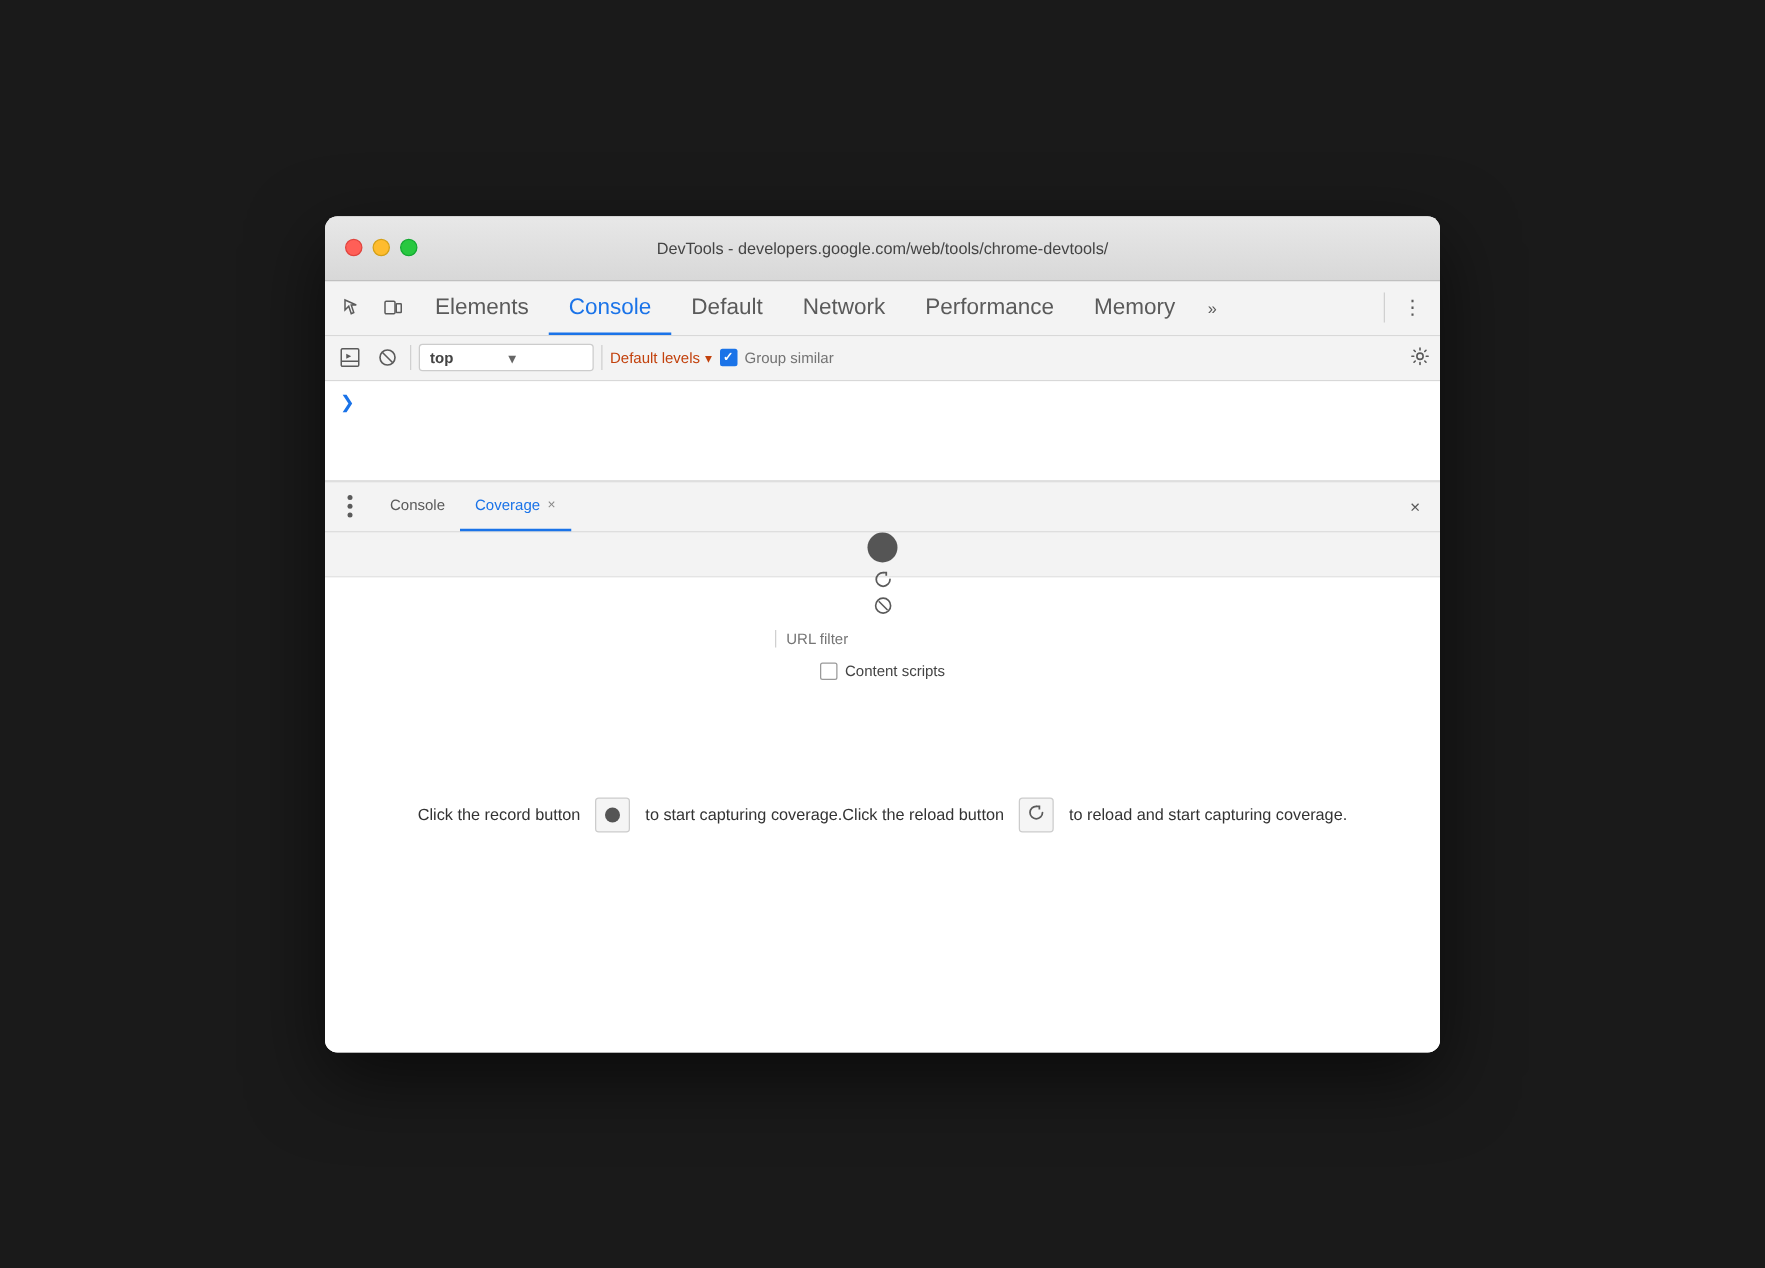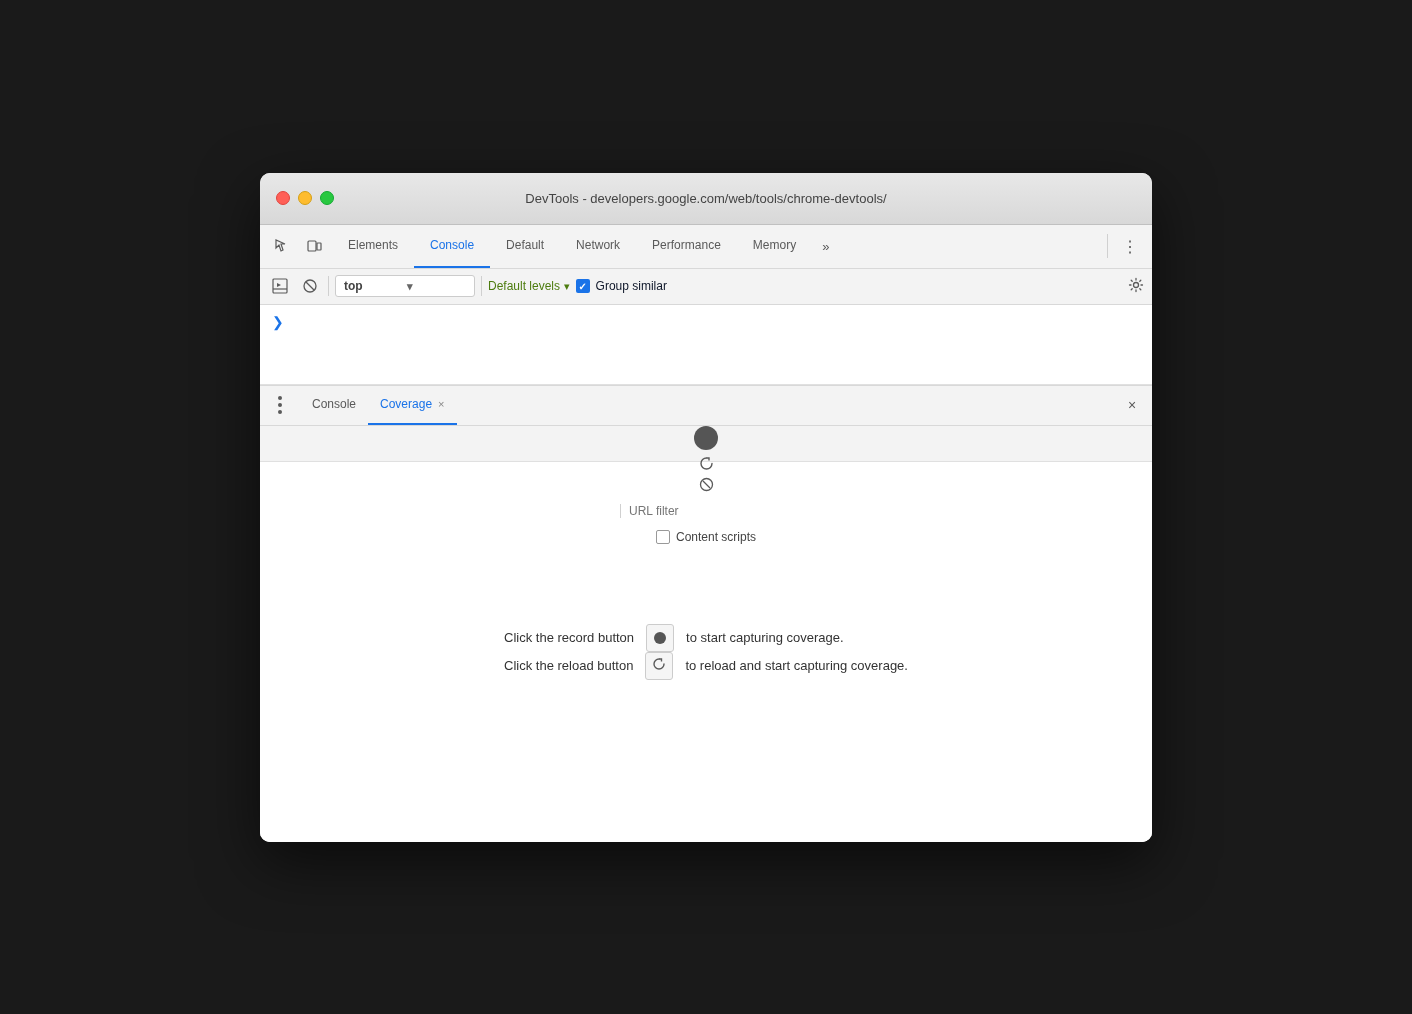--- a/index.html
+++ b/index.html
@@ -76,21 +76,21 @@
     .nav-tabs {
       display: flex;
       align-items: stretch;
       height: 44px;
       flex: 1;
     }
     .nav-tab {
       padding: 0 16px;
       display: flex;
       align-items: center;
-      font-size: 12px;
+      font-size: 18px;
       color: #5a5a5a;
       cursor: pointer;
       border-bottom: 2px solid transparent;
       white-space: nowrap;
       font-weight: 400;
     }
     .nav-tab.active {
       color: #1a73e8;
       border-bottom: 2px solid #1a73e8;
       font-weight: 500;
@@ -171,30 +171,30 @@
       font-size: 12px;
       color: #888;
       background: white;
       outline: none;
     }
     .levels-btn {
       display: flex;
       align-items: center;
       gap: 4px;
       font-size: 12px;
-      color: #4d7c0f;
+      color: #c2410c;
       cursor: pointer;
       white-space: nowrap;
     }
     .group-similar {
       display: flex;
       align-items: center;
       gap: 6px;
       font-size: 12px;
-      color: #0f172a;
+      color: #737373;
     }
     .checkbox-blue {
       width: 14px;
       height: 14px;
       background: #1a73e8;
       border-radius: 2px;
       display: flex;
       align-items: center;
       justify-content: center;
       cursor: pointer;
@@ -350,21 +350,21 @@
     
     .coverage-content {
       background: white;
       min-height: 380px;
       display: flex;
       align-items: center;
       justify-content: center;
     }
     .coverage-instructions {
       display: flex;
-      flex-direction: column;
+      flex-direction: row;
       align-items: flex-start;
     }
     .instruction-row {
       display: flex;
       align-items: center;
       gap: 12px;
       font-size: 13px;
       color: #333;
     }
     .inline-icon-box {

